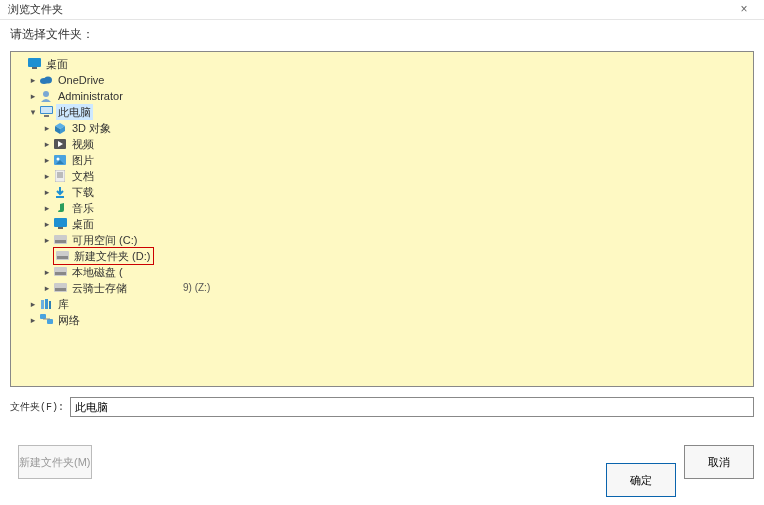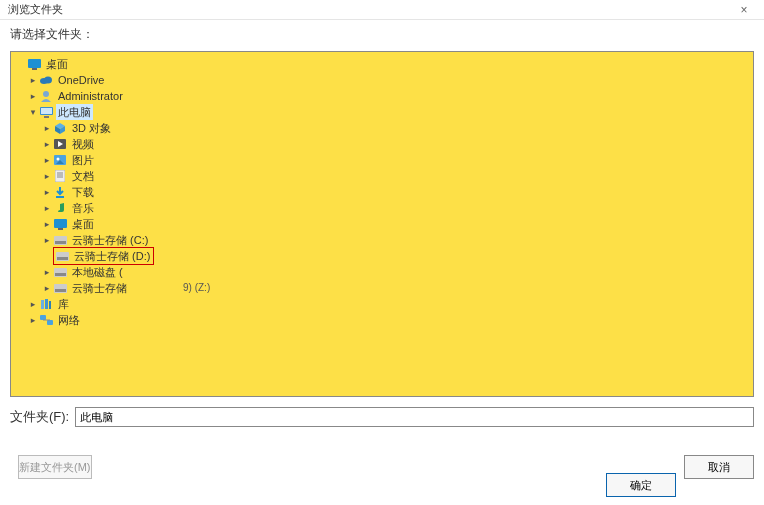--- a/index.html
+++ b/index.html
@@ -2,40 +2,40 @@
 <html><head>
 <meta charset="utf-8">
 <style>
 * { box-sizing: border-box; margin: 0; padding: 0; }
 body { font-family: "Microsoft YaHei", "Segoe UI", sans-serif; font-size: 11px; background: #f0f0f0; width: 764px; height: 505px; overflow: hidden; color: #333; }
 .dialog { width: 764px; height: 505px; background: #fff; display: flex; flex-direction: column; }
 .titlebar { height: 24px; display: flex; align-items: center; padding: 0 8px; border-bottom: 1px solid #e5e5e5; font-size: 11px; }
 .titlebar-title { flex: 1; }
 .close-x { width: 24px; text-align: center; color: #666; font-size: 12px; cursor: pointer; }
 .prompt { padding: 6px 10px 2px 10px; font-size: 12px; color: #333; }
-.tree-container { margin: 6px 10px; border: 1px solid #888; height: 410px; overflow: auto; background: #fde047; padding: 4px 2px; }
+.tree-container { margin: 6px 10px; border: 1px solid #888; height: 410px; overflow: auto; background: #fef9c3; padding: 4px 2px; }
 .tree ul { list-style: none; }
 .tree li { white-space: nowrap; }
 .row { display: flex; align-items: center; height: 16px; line-height: 16px; cursor: default; position: relative; }
 .twisty { width: 12px; text-align: center; color: #555; font-size: 9px; display: inline-block; }
 .icon { width: 14px; height: 14px; margin-right: 3px; display: inline-flex; align-items: center; justify-content: center; }
 .label { padding: 0 2px; }
 .selected { background: #cde8ff; }
 .depth0 { padding-left: 2px; }
 .depth1 { padding-left: 14px; }
 .depth2 { padding-left: 28px; }
 .highlight-box { border: 1px solid #c00; padding: 0 1px; display: inline-flex; align-items: center; }
 .tooltip { position: absolute; left: 98px; top: -2px; background: #fefefe; border: 1px solid #999; padding: 2px 6px; font-size: 10px; color: #444; line-height: 1.3; z-index: 10; white-space: nowrap; }
 .trail-text { position: absolute; left: 170px; top: 0; color: #555; font-size: 10px; }
 .folder-row { display: flex; align-items: center; padding: 4px 10px; gap: 6px; }
-.folder-label { white-space: nowrap; font-size: 13px; }
+.folder-label { white-space: nowrap; font-size: 10px; font-family: Liberation Mono, monospace; }
 .folder-input { flex: 1; height: 20px; border: 1px solid #888; padding: 0 4px; font-size: 11px; font-family: inherit; }
 .button-row { display: flex; padding: 6px 10px 8px 10px; align-items: center; }
 .spacer { flex: 1; }
-.btn { min-width: 70px; height: 24px; margin-left: 8px; border: 1px solid #888; background: #f7f7f7; font-size: 11px; font-family: inherit; cursor: pointer; }
+.btn { min-width: 70px; height: 34px; margin-left: 8px; border: 1px solid #888; background: #f7f7f7; font-size: 11px; font-family: inherit; cursor: pointer; }
 .btn:disabled { color: #999; border-color: #bbb; }
 .btn.primary { border: 1px solid #0a64ad; margin-top: 36px; }
 svg { display: block; }
 </style>
 </head>
 <body>
 
 <div class="dialog">
 
   <div class="titlebar">
@@ -186,34 +186,34 @@
               </li>
             <li>
                 <div class="row depth2">
               <span class="twisty">▸</span>
               <span class="icon">
                     <svg width="13" height="9">
                       <rect width="13" height="9" fill="#ccc" rx="1"></rect>
                       <rect x="1" y="5" width="11" height="3" fill="#888"></rect>
                     </svg>
                   </span>
-              <span class="label">云骑士存储 (C:)</span>
+              <span class="label">可用空间 (C:)</span>
             </div>
               </li>
             <li>
                 <div class="row depth2">
               <span class="twisty"></span>
               <span class="highlight-box">
                 <span class="icon">
                       <svg width="13" height="9">
                         <rect width="13" height="9" fill="#ccc" rx="1"></rect>
                         <rect x="1" y="5" width="11" height="3" fill="#888"></rect>
                       </svg>
                     </span>
-                <span class="label">云骑士存储 (D:)</span>
+                <span class="label">新建文件夹 (D:)</span>
               </span>
             </div>
               </li>
             <li>
                 <div class="row depth2">
               <span class="twisty">▸</span>
               <span class="icon">
                     <svg width="13" height="9">
                       <rect width="13" height="9" fill="#ccc" rx="1"></rect>
                       <rect x="1" y="5" width="11" height="3" fill="#888"></rect>

